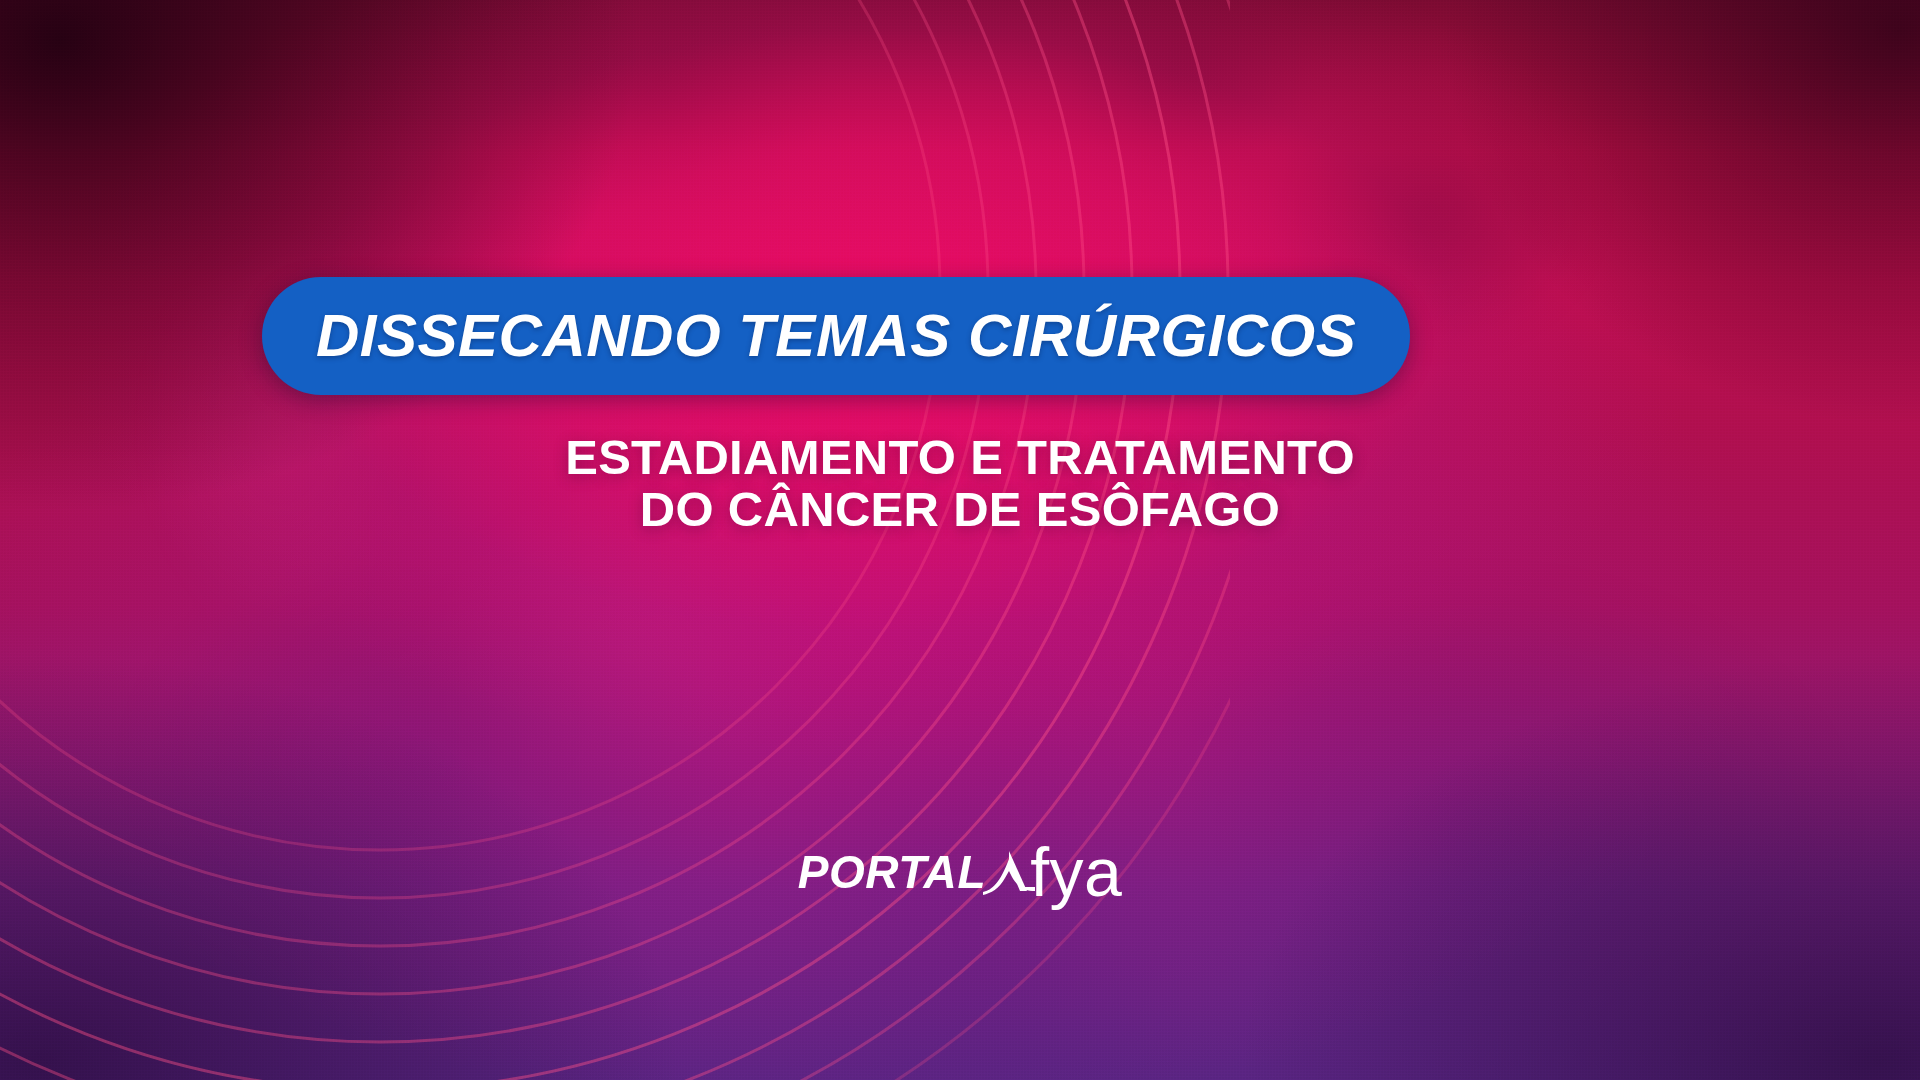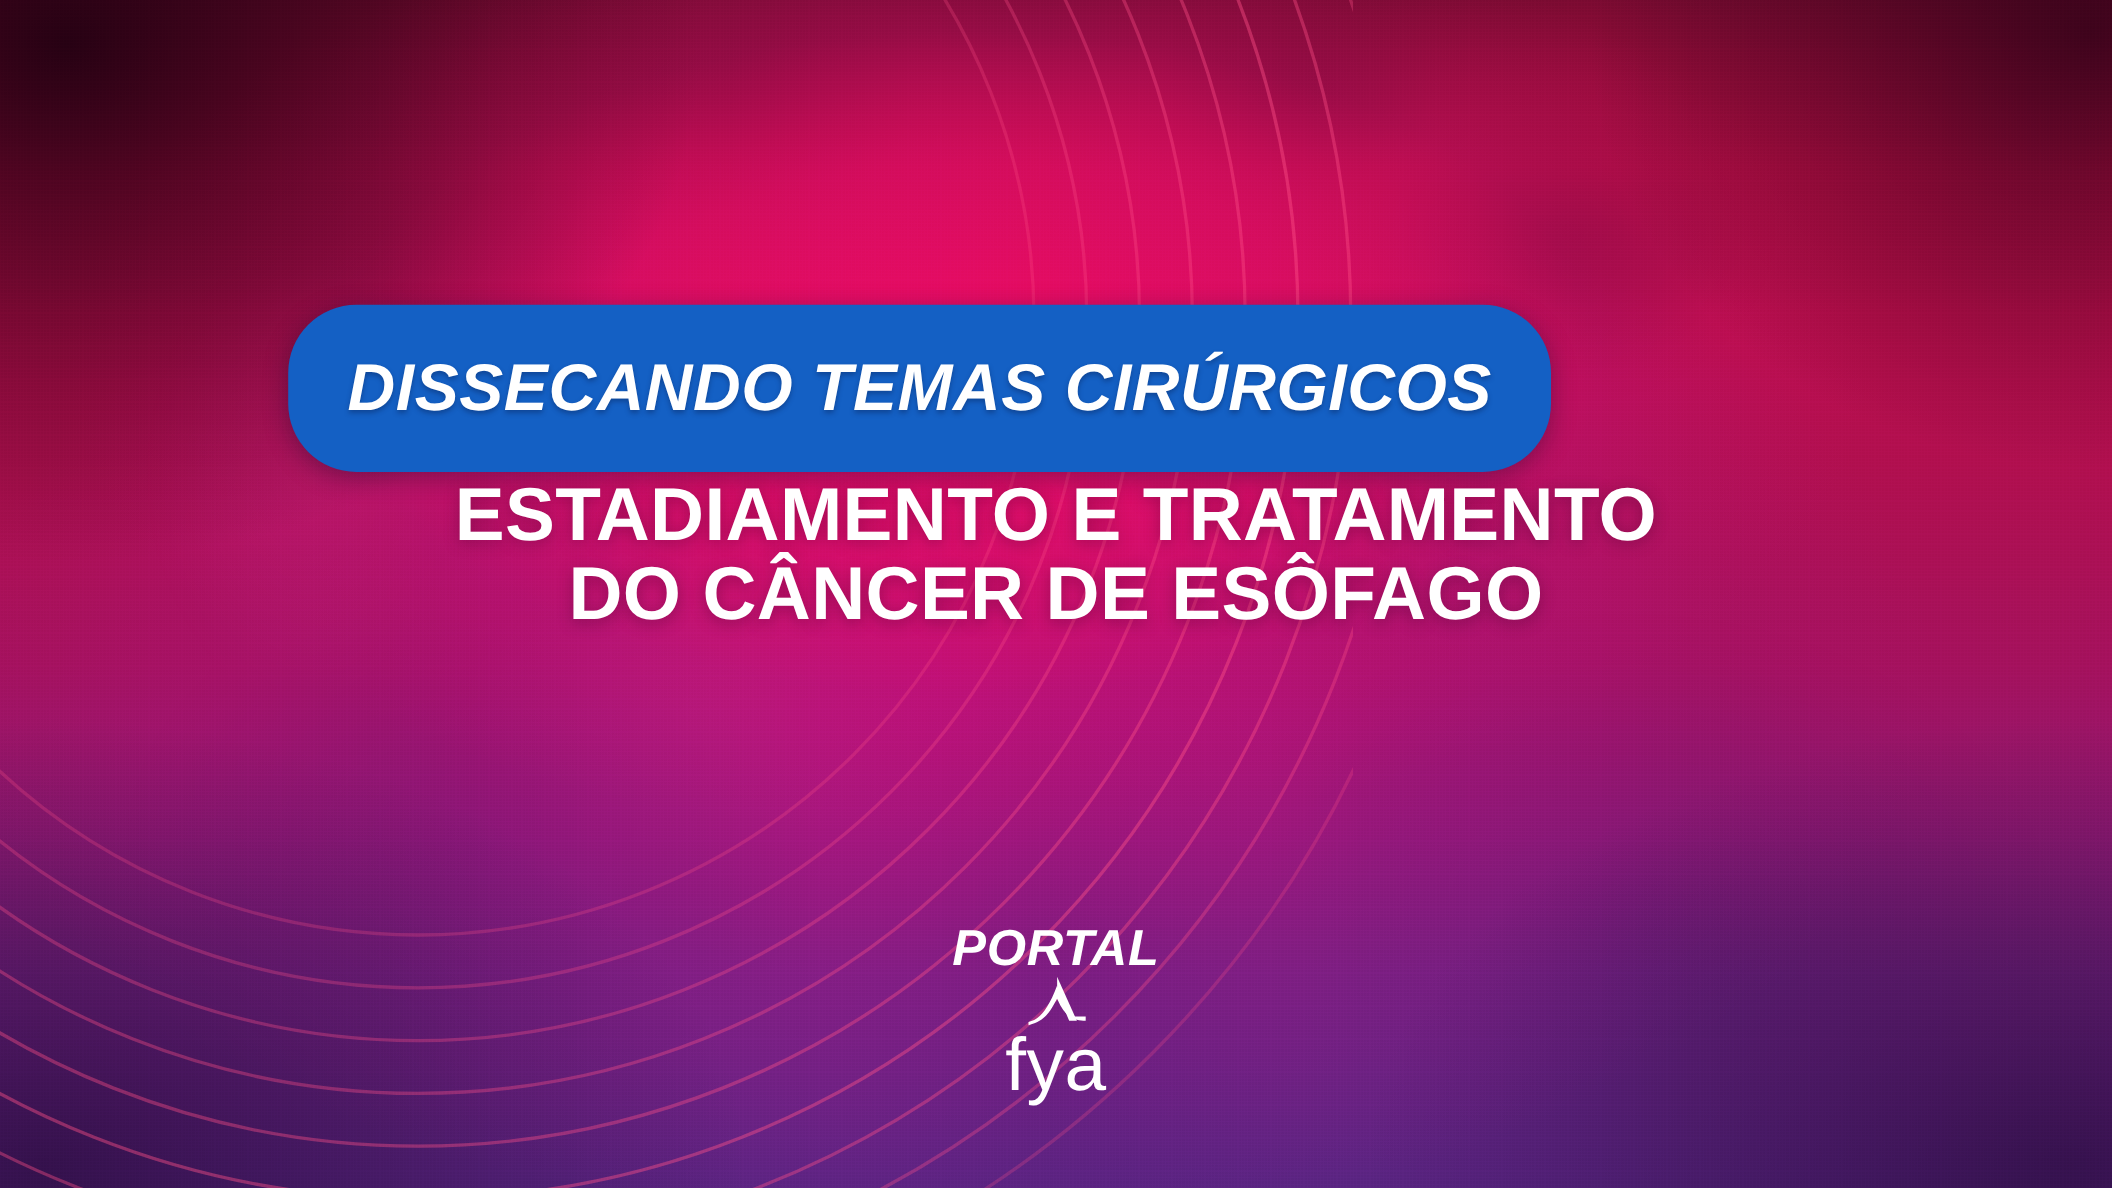--- a/index.html
+++ b/index.html
@@ -108,21 +108,21 @@
 
   .content {
     position: absolute;
     inset: 0;
   }
 
   .badge {
     position: absolute;
     left: 262px;
     top: 277px;
-    height: 152px;
+    height: 118px;
     padding: 0 54px;
     display: flex;
     align-items: center;
     justify-content: center;
     background: #1460c4;
     border-radius: 62px;
     box-shadow: 0 5px 22px rgba(20,10,40,0.38);
   }
   .badge-text {
     color: #ffffff;
@@ -138,38 +138,37 @@
 
   .headline {
     position: absolute;
     left: 0;
     right: 0;
     top: 432px;
     text-align: center;
     color: #ffffff;
     font-family: "Liberation Sans", sans-serif;
     font-weight: 700;
-    font-size: 68px;
+    font-size: 49px;
     line-height: 1.06;
     letter-spacing: 0.3px;
     text-shadow: 0 3px 14px rgba(60,0,40,0.35);
   }
   .headline-line { display: block; white-space: nowrap; }
 
   .logo {
     position: absolute;
     left: 0;
     right: 0;
     top: 838px;
     display: flex;
     align-items: center;
     justify-content: center;
     gap: 0;
     color: #ffffff;
-    flex-direction: column;
   }
   .logo-portal {
     font-family: "Liberation Sans", sans-serif;
     font-weight: 700;
     font-style: italic;
     font-size: 46px;
     letter-spacing: 0.6px;
     line-height: 1;
   }
   .logo-mark {

